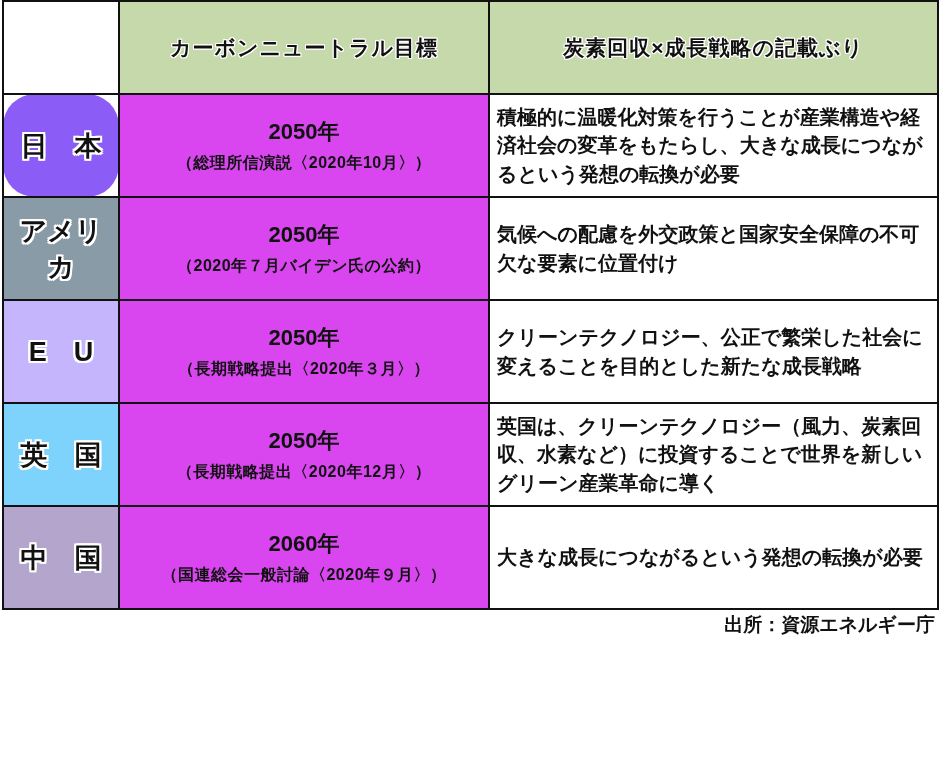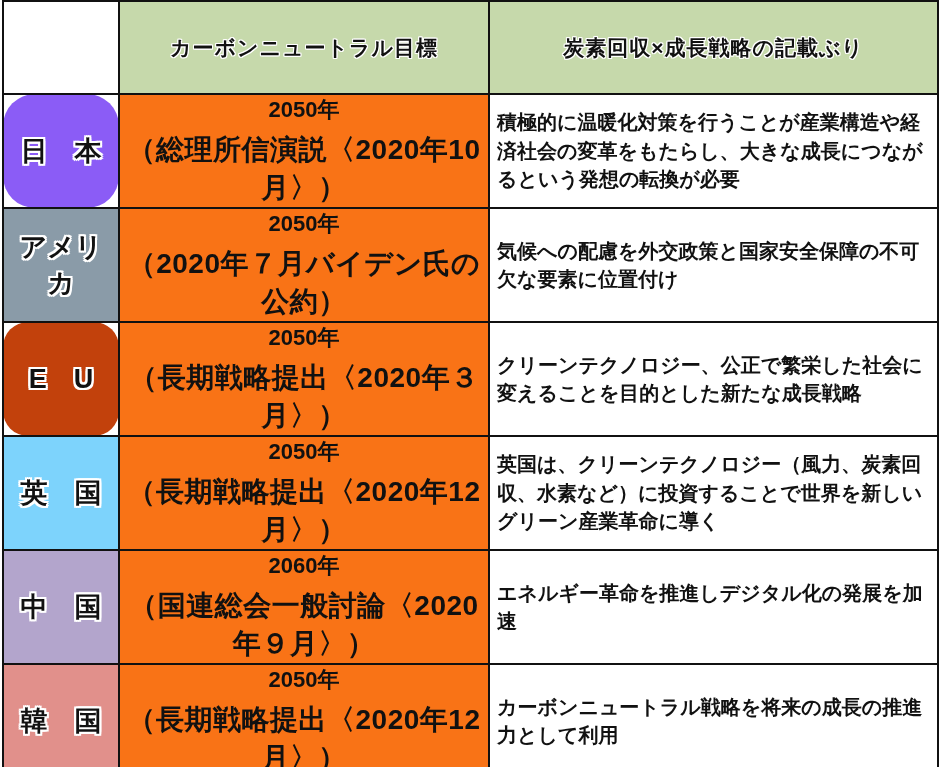--- a/index.html
+++ b/index.html
@@ -52,27 +52,27 @@
     vertical-align: middle;
     font-size: 27px;
     font-weight: 900;
     padding: 0 10px;
     color: #111;
     text-shadow: -2px -2px 0 #fff, 2px -2px 0 #fff, -2px 2px 0 #fff, 2px 2px 0 #fff,
                  0 -2px 0 #fff, 0 2px 0 #fff, -2px 0 0 #fff, 2px 0 0 #fff;
   }
 
   td.target-cell {
-    background: #f97316;
+    background: #d946ef;
     text-align: center;
     vertical-align: middle;
     font-weight: bold;
   }
   td.target-cell .year { font-size: 22px; font-weight: 900; margin-bottom: 6px; }
-  td.target-cell .note { font-size: 28px; font-weight: 900; letter-spacing: 0.5px; }
+  td.target-cell .note { font-size: 16px; font-weight: 900; letter-spacing: 0.5px; }
 
   td.strategy-cell {
     background: #ffffff;
     vertical-align: middle;
     text-align: left;
     font-size: 20px;
     font-weight: 900;
     line-height: 1.42;
     padding: 4px 6px 4px 7px;
     letter-spacing: 0px;
@@ -121,21 +121,21 @@
       <span>アメリカ</span>
     </th>
     <td class="target-cell">
       <div class="year">2050年</div>
       <div class="note">（2020年７月バイデン氏の公約）</div>
     </td>
     <td class="strategy-cell">気候への配慮を外交政策と国家安全保障の不可欠な要素に位置付け</td>
   </tr>
 
   <tr>
-    <th class="country-cell" style="background: #c2410c; border-radius: 25px;">
+    <th class="country-cell" style="background: #c4b5fd;">
       <span>E　U</span>
     </th>
     <td class="target-cell">
       <div class="year">2050年</div>
       <div class="note">（長期戦略提出〈2020年３月〉）</div>
     </td>
     <td class="strategy-cell">クリーンテクノロジー、公正で繁栄した社会に変えることを目的とした新たな成長戦略</td>
   </tr>
 
   <tr>
@@ -150,30 +150,20 @@
   </tr>
 
   <tr>
     <th class="country-cell" style="background: rgb(179, 165, 204); margin-top: 36px;">
       <span>中　国</span>
     </th>
     <td class="target-cell">
       <div class="year">2060年</div>
       <div class="note">（国連総会一般討論〈2020年９月〉）</div>
     </td>
-    <td class="strategy-cell">エネルギー革命を推進しデジタル化の発展を加速</td>
+    <td class="strategy-cell">大きな成長につながるという発想の転換が必要</td>
   </tr>
 
-  <tr>
-    <th class="country-cell" style="background: rgb(225, 144, 139);">
-      <span>韓　国</span>
-    </th>
-    <td class="target-cell">
-      <div class="year">2050年</div>
-      <div class="note">（長期戦略提出〈2020年12月〉）</div>
-    </td>
-    <td class="strategy-cell">カーボンニュートラル戦略を将来の成長の推進力として利用</td>
-  </tr>
 </tbody>
   </table>
 
   <div class="source">出所：資源エネルギー庁</div>
 </div>
 
 </body></html>

